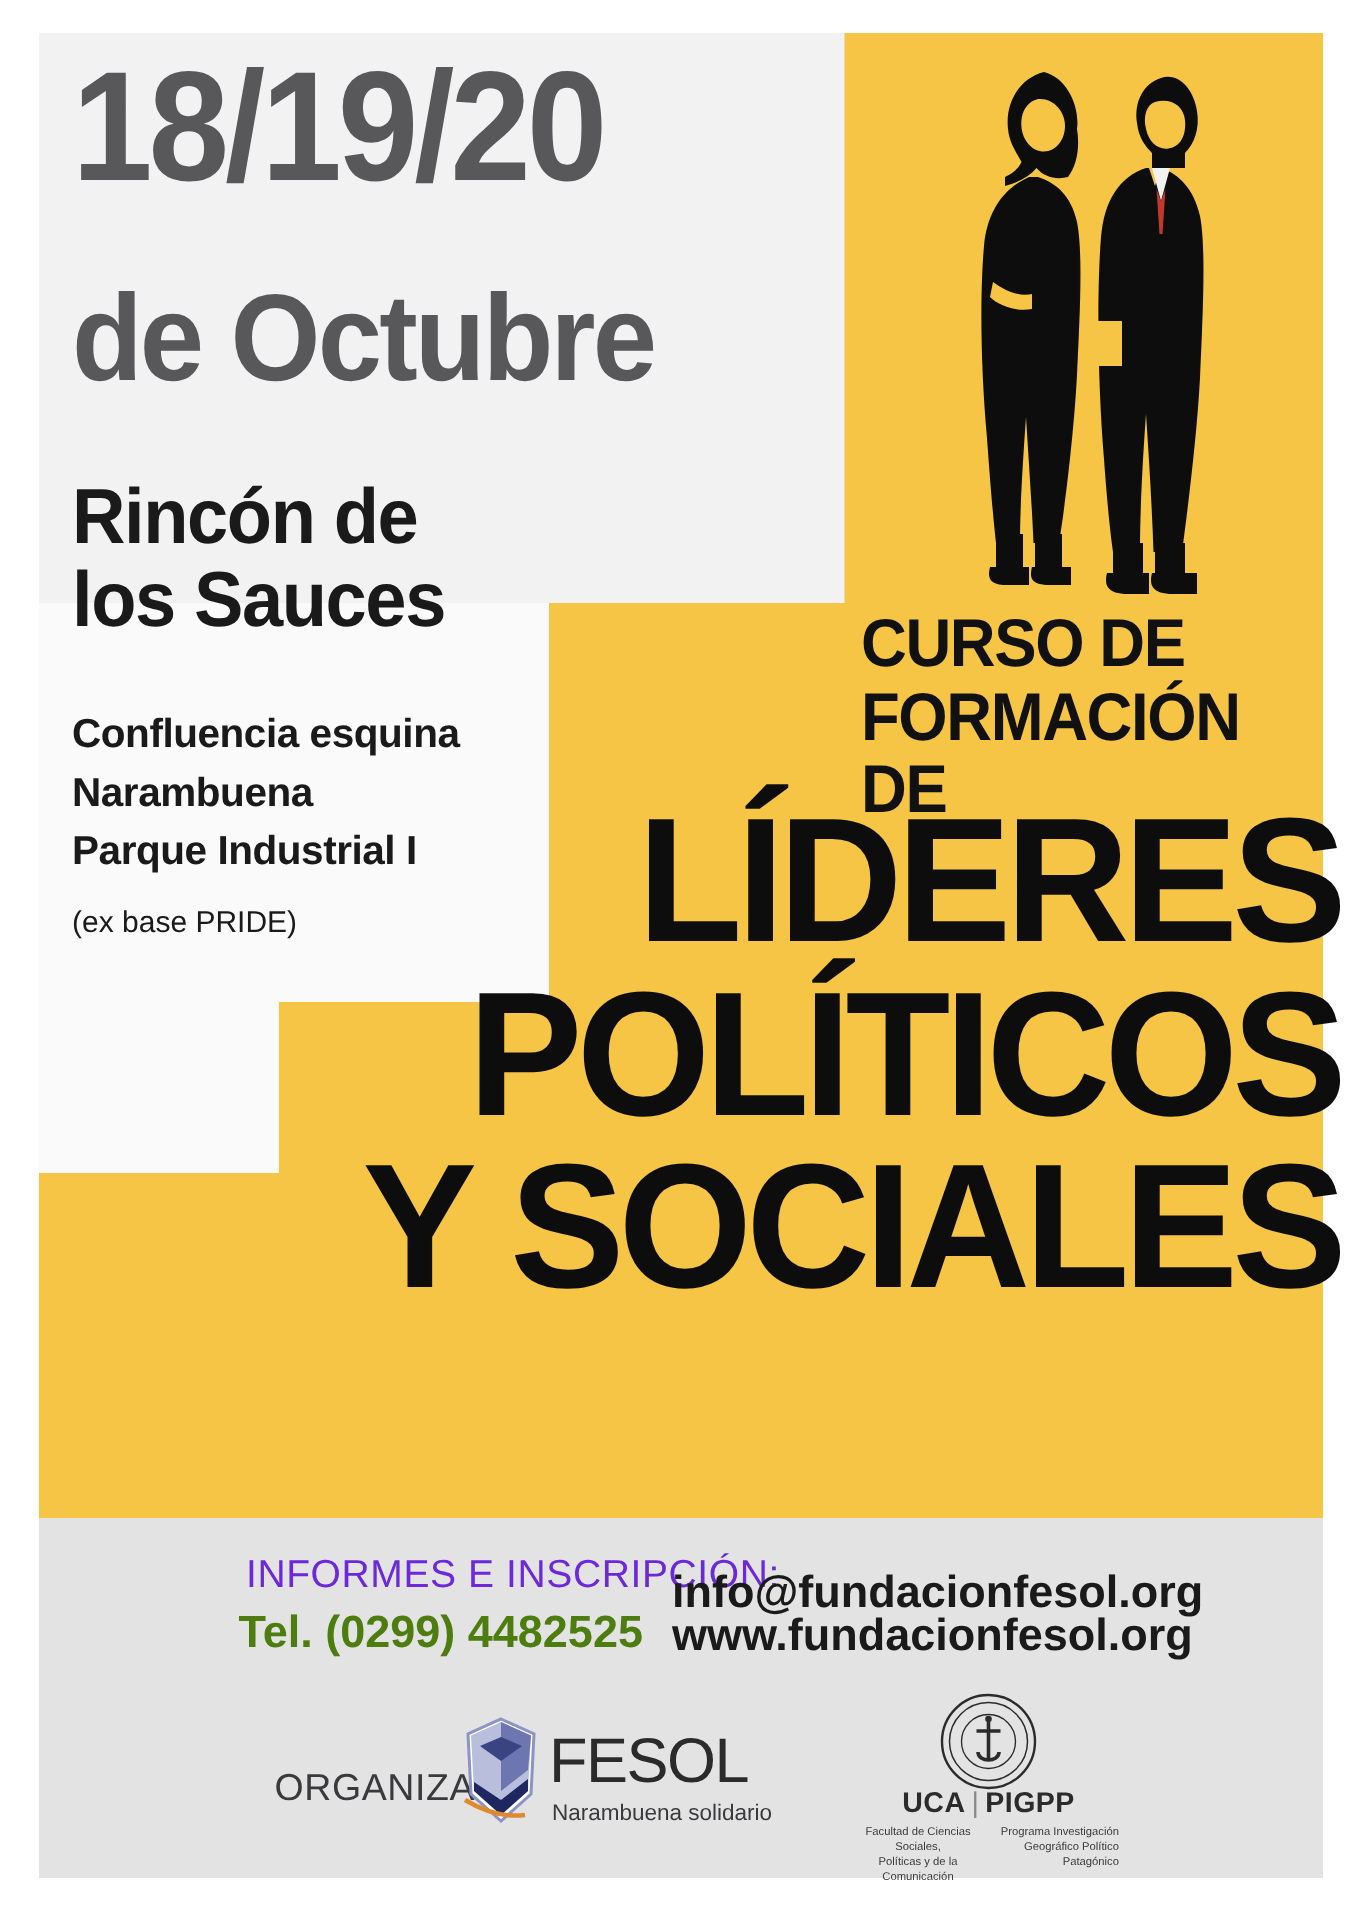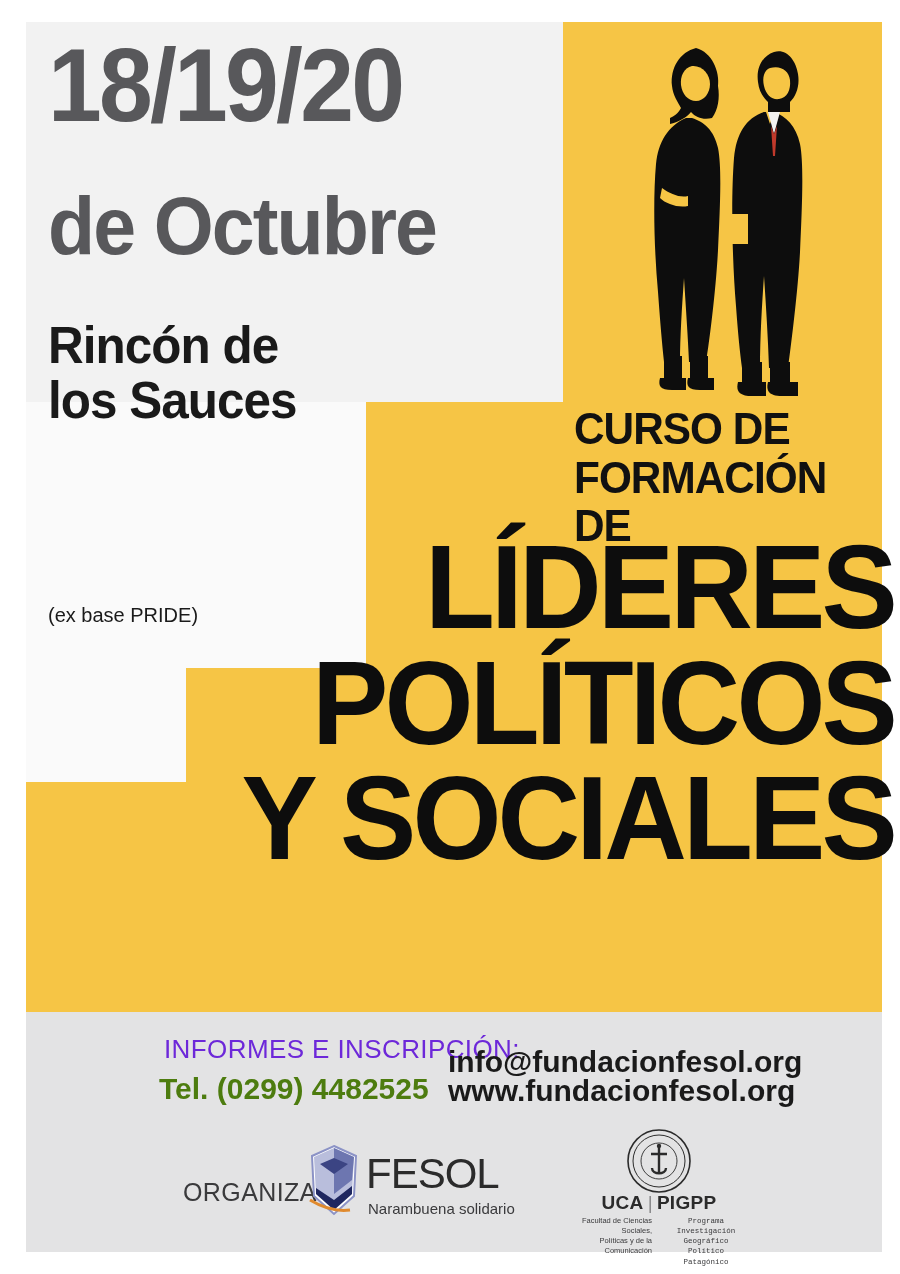--- a/index.html
+++ b/index.html
@@ -275,39 +275,44 @@
     left: 0;
     width: 190px;
     display: flex;
     justify-content: center;
     gap: 14px;
     font-size: 7.5px;
     line-height: 1.35;
     color: #3A3A3C;
   }
   .uca-sub div { width: 80px; }
-  .uca-sub .left { text-align: right; }
-  .uca-sub .right { text-align: center; font-family: Liberation Mono, monospace; }
+  .uca-sub .left { text-align: center; }
+  .uca-sub .right { text-align: right; }
 </style>
 </head>
 <body>
 
 <div id="poster">
 
   <div class="yellow-block"></div>
   <div class="white-notch-top"></div>
   <div class="white-notch-mid"></div>
   <div class="white-notch-low"></div>
 
   <div class="date-line">18/19/20</div>
   <div class="date-sub">de Octubre</div>
 
   <div class="place">
     <span>Rincón de</span><br>
     <span>los Sauces</span>
+  </div>
+  <div class="addr">
+    <span>Confluencia esquina</span><br>
+    <span>Narambuena</span><br>
+    <span>Parque Industrial I</span>
   </div>
   <div class="addr-note">(ex base PRIDE)</div>
 
   <div class="silhouettes">
     <svg viewBox="0 0 240 368" width="240" height="368" xmlns="http://www.w3.org/2000/svg">
 
       <g fill="#0D0D0D">
 
         <path d="M62 10 C46 14 36 30 38 48 C39 58 44 64 47 70 C44 76 40 78 36 80 L36 86 C44 84 52 80 57 74 C62 80 70 82 78 80 C84 72 86 60 84 48 C86 34 78 14 62 10 Z"></path>
 

